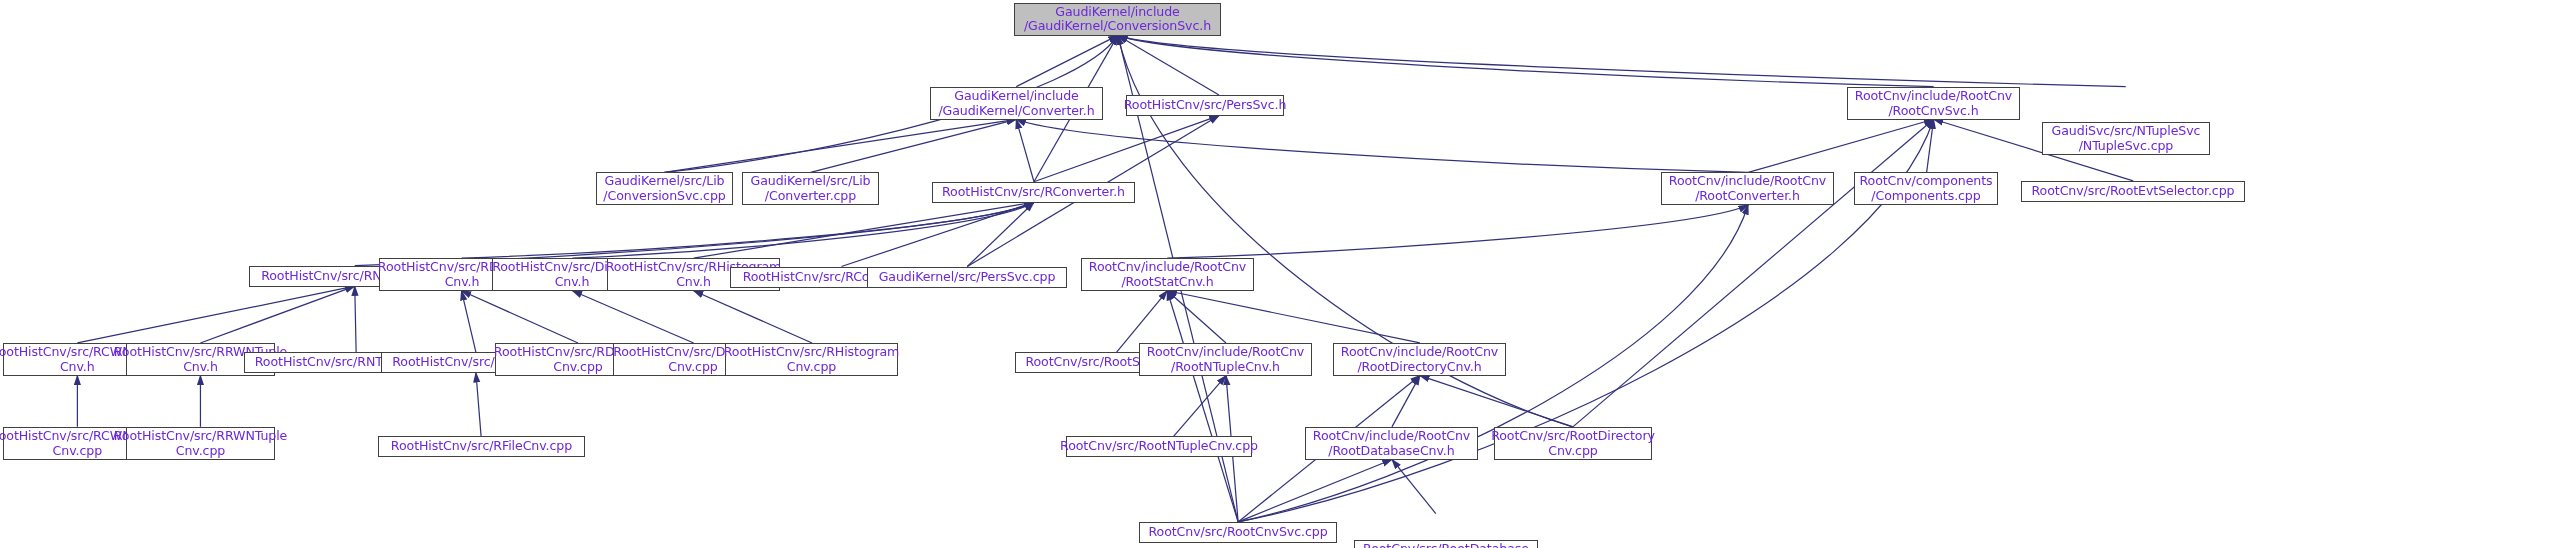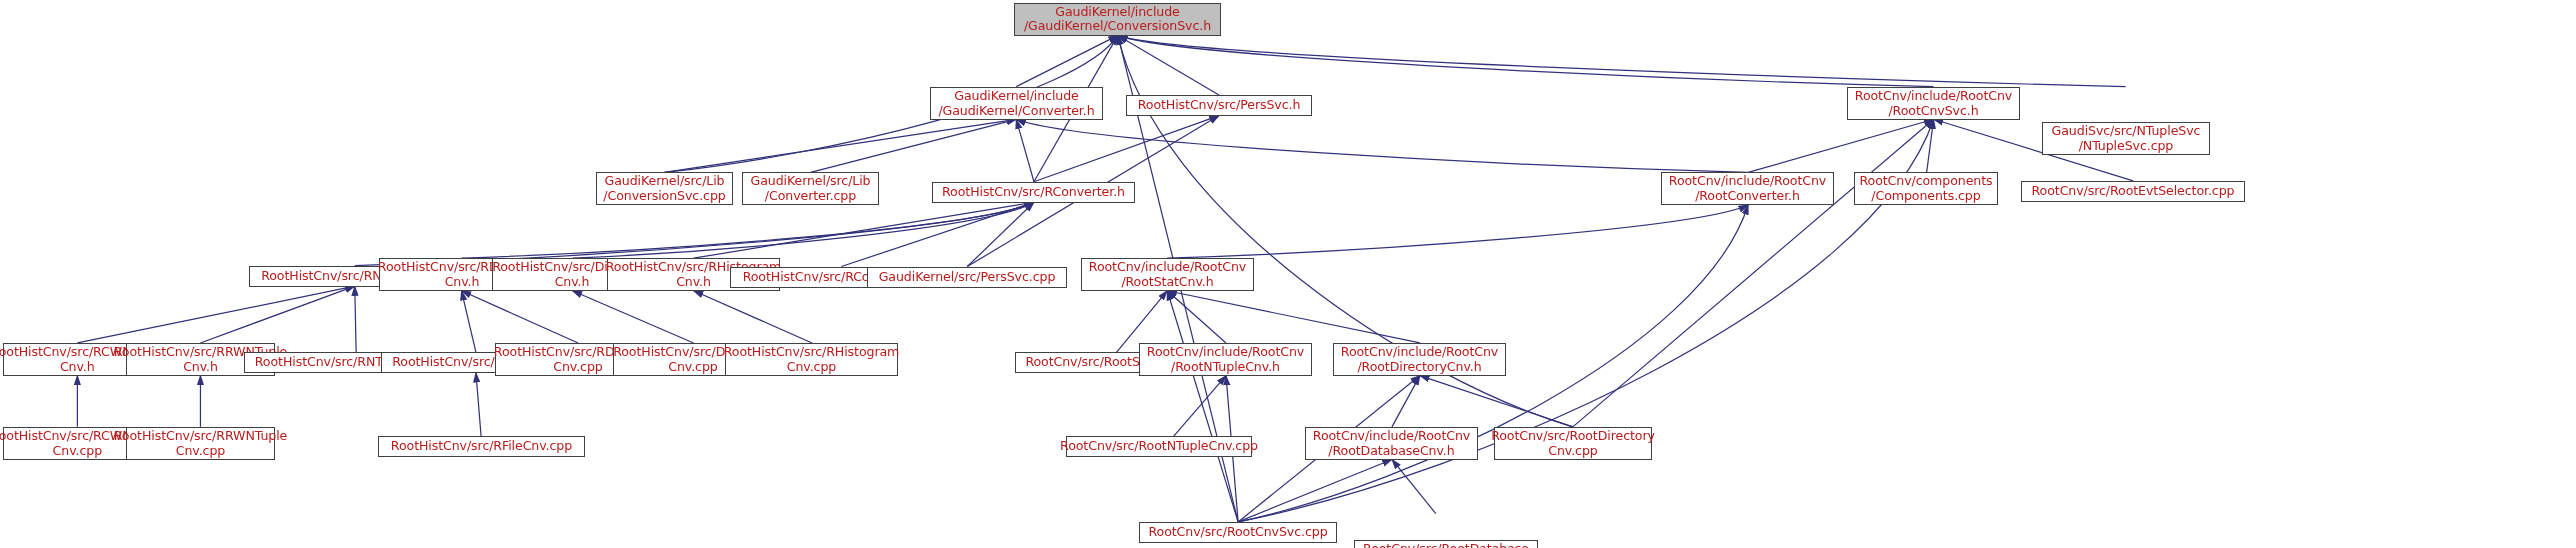--- a/index.html
+++ b/index.html
@@ -21,21 +21,21 @@
     top: 0;
     width: 2576px;
     height: 548px;
     pointer-events: none;
   }
   .node {
     position: absolute;
     box-sizing: border-box;
     border: 0.9px solid #404040;
     background: #ffffff;
-    color: #b91c1c;
+    color: #6d28d9;
     font-size: 12.6px;
     line-height: 14.5px;
     text-align: center;
     display: flex;
     align-items: center;
     justify-content: center;
     white-space: pre-line;
     letter-spacing: -0.1px;
     z-index: 5;
   }
@@ -103,21 +103,21 @@
         <path d="M1328,560 L1523,403" fill="none" stroke="#31317a" stroke-width="1.3" marker-end="url(#arrow)"></path>
         <path d="M1328,560 L1493,493" fill="none" stroke="#31317a" stroke-width="1.3" marker-end="url(#arrow)"></path>
         <path d="M1540,551 L1493,493" fill="none" stroke="#31317a" stroke-width="1.3" marker-end="url(#arrow)"></path>
       </g>
   </svg>
   <div id="nodes">
       <div class="node root" style="left: 1014px; top: 2.8px; width: 207px; height: 33px;">GaudiKernel/include
 /GaudiKernel/ConversionSvc.h</div>
       <div class="node" style="left: 930px; top: 87px; width: 173px; height: 33px;">GaudiKernel/include
 /GaudiKernel/Converter.h</div>
-      <div class="node" style="left: 1126px; top: 95px; width: 186px; height: 20.5px;">RootHistCnv/src/PersSvc.h</div>
+      <div class="node" style="left: 1126px; top: 95px; width: 158px; height: 20.5px;">RootHistCnv/src/PersSvc.h</div>
       <div class="node" style="left: 1847px; top: 87px; width: 173px; height: 33px;">RootCnv/include/RootCnv
 /RootCnvSvc.h</div>
       <div class="node" style="left: 2042px; top: 87px; width: 168px; height: 33px; margin-top: 35px;">GaudiSvc/src/NTupleSvc
 /NTupleSvc.cpp</div>
       <div class="node" style="left: 596px; top: 172px; width: 137px; height: 33px;">GaudiKernel/src/Lib
 /ConversionSvc.cpp</div>
       <div class="node" style="left: 742px; top: 172px; width: 137px; height: 33px;">GaudiKernel/src/Lib
 /Converter.cpp</div>
       <div class="node" style="left: 932px; top: 182px; width: 203px; height: 20.5px;">RootHistCnv/src/RConverter.h</div>
       <div class="node" style="left: 1661px; top: 172px; width: 173px; height: 33px;">RootCnv/include/RootCnv

